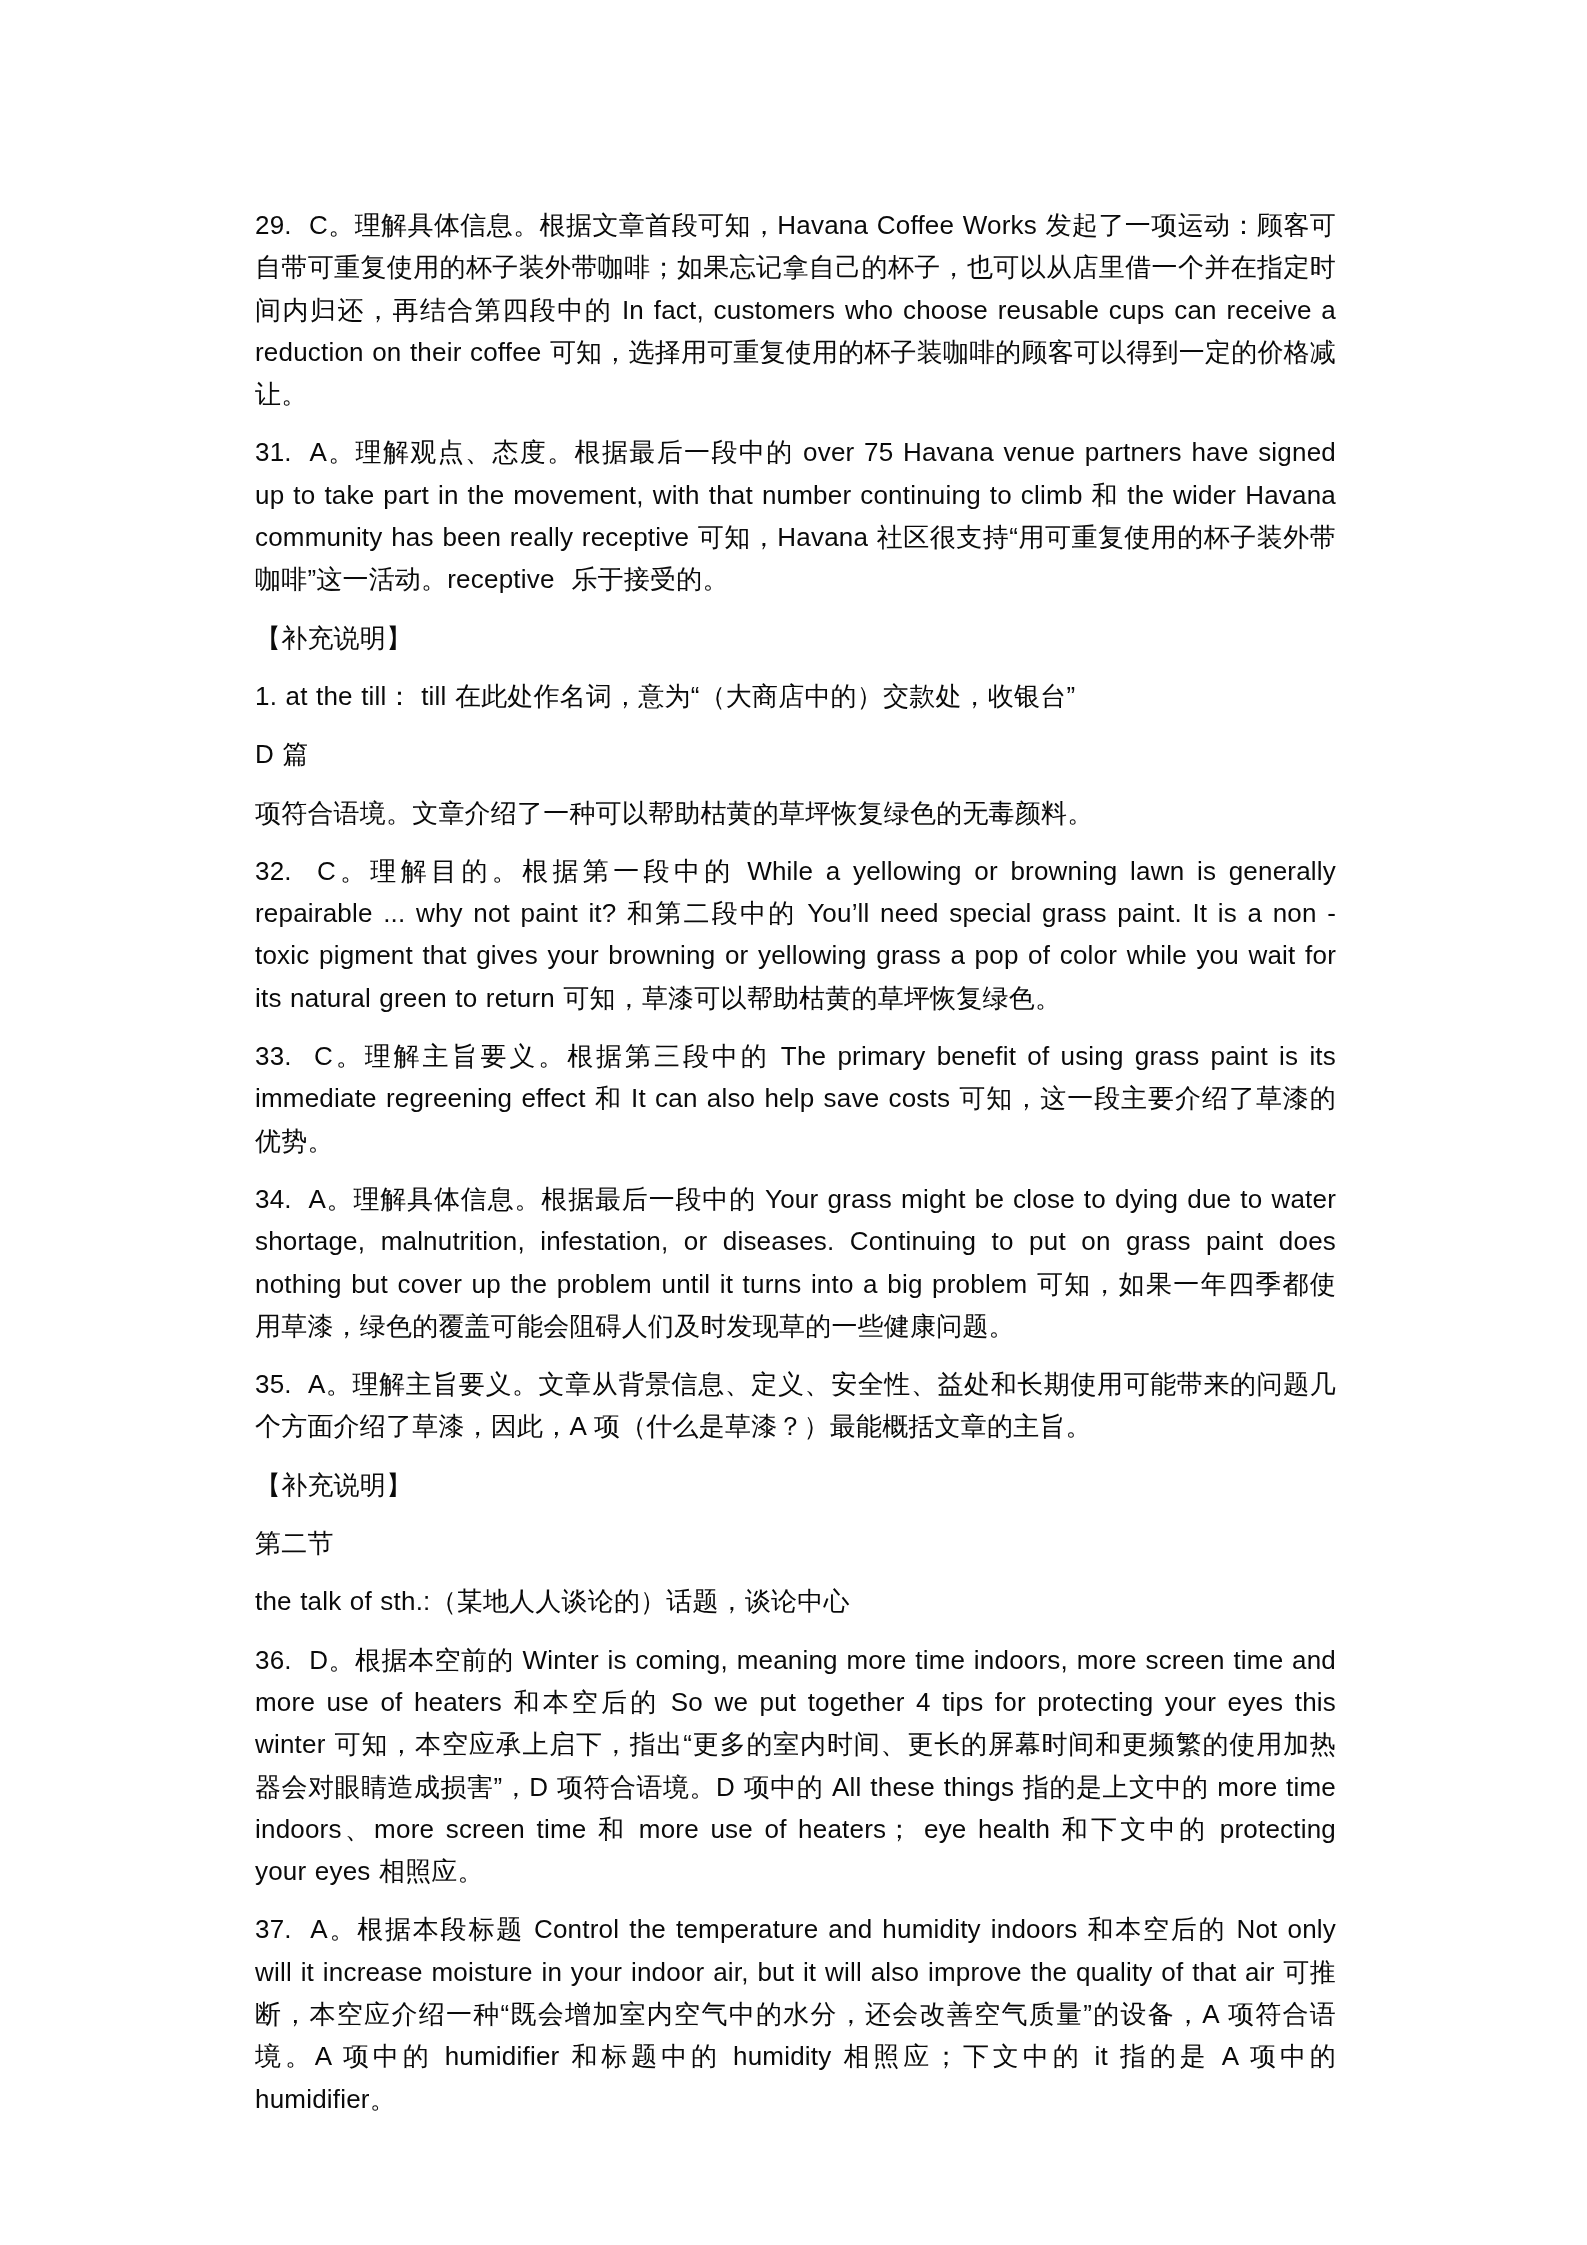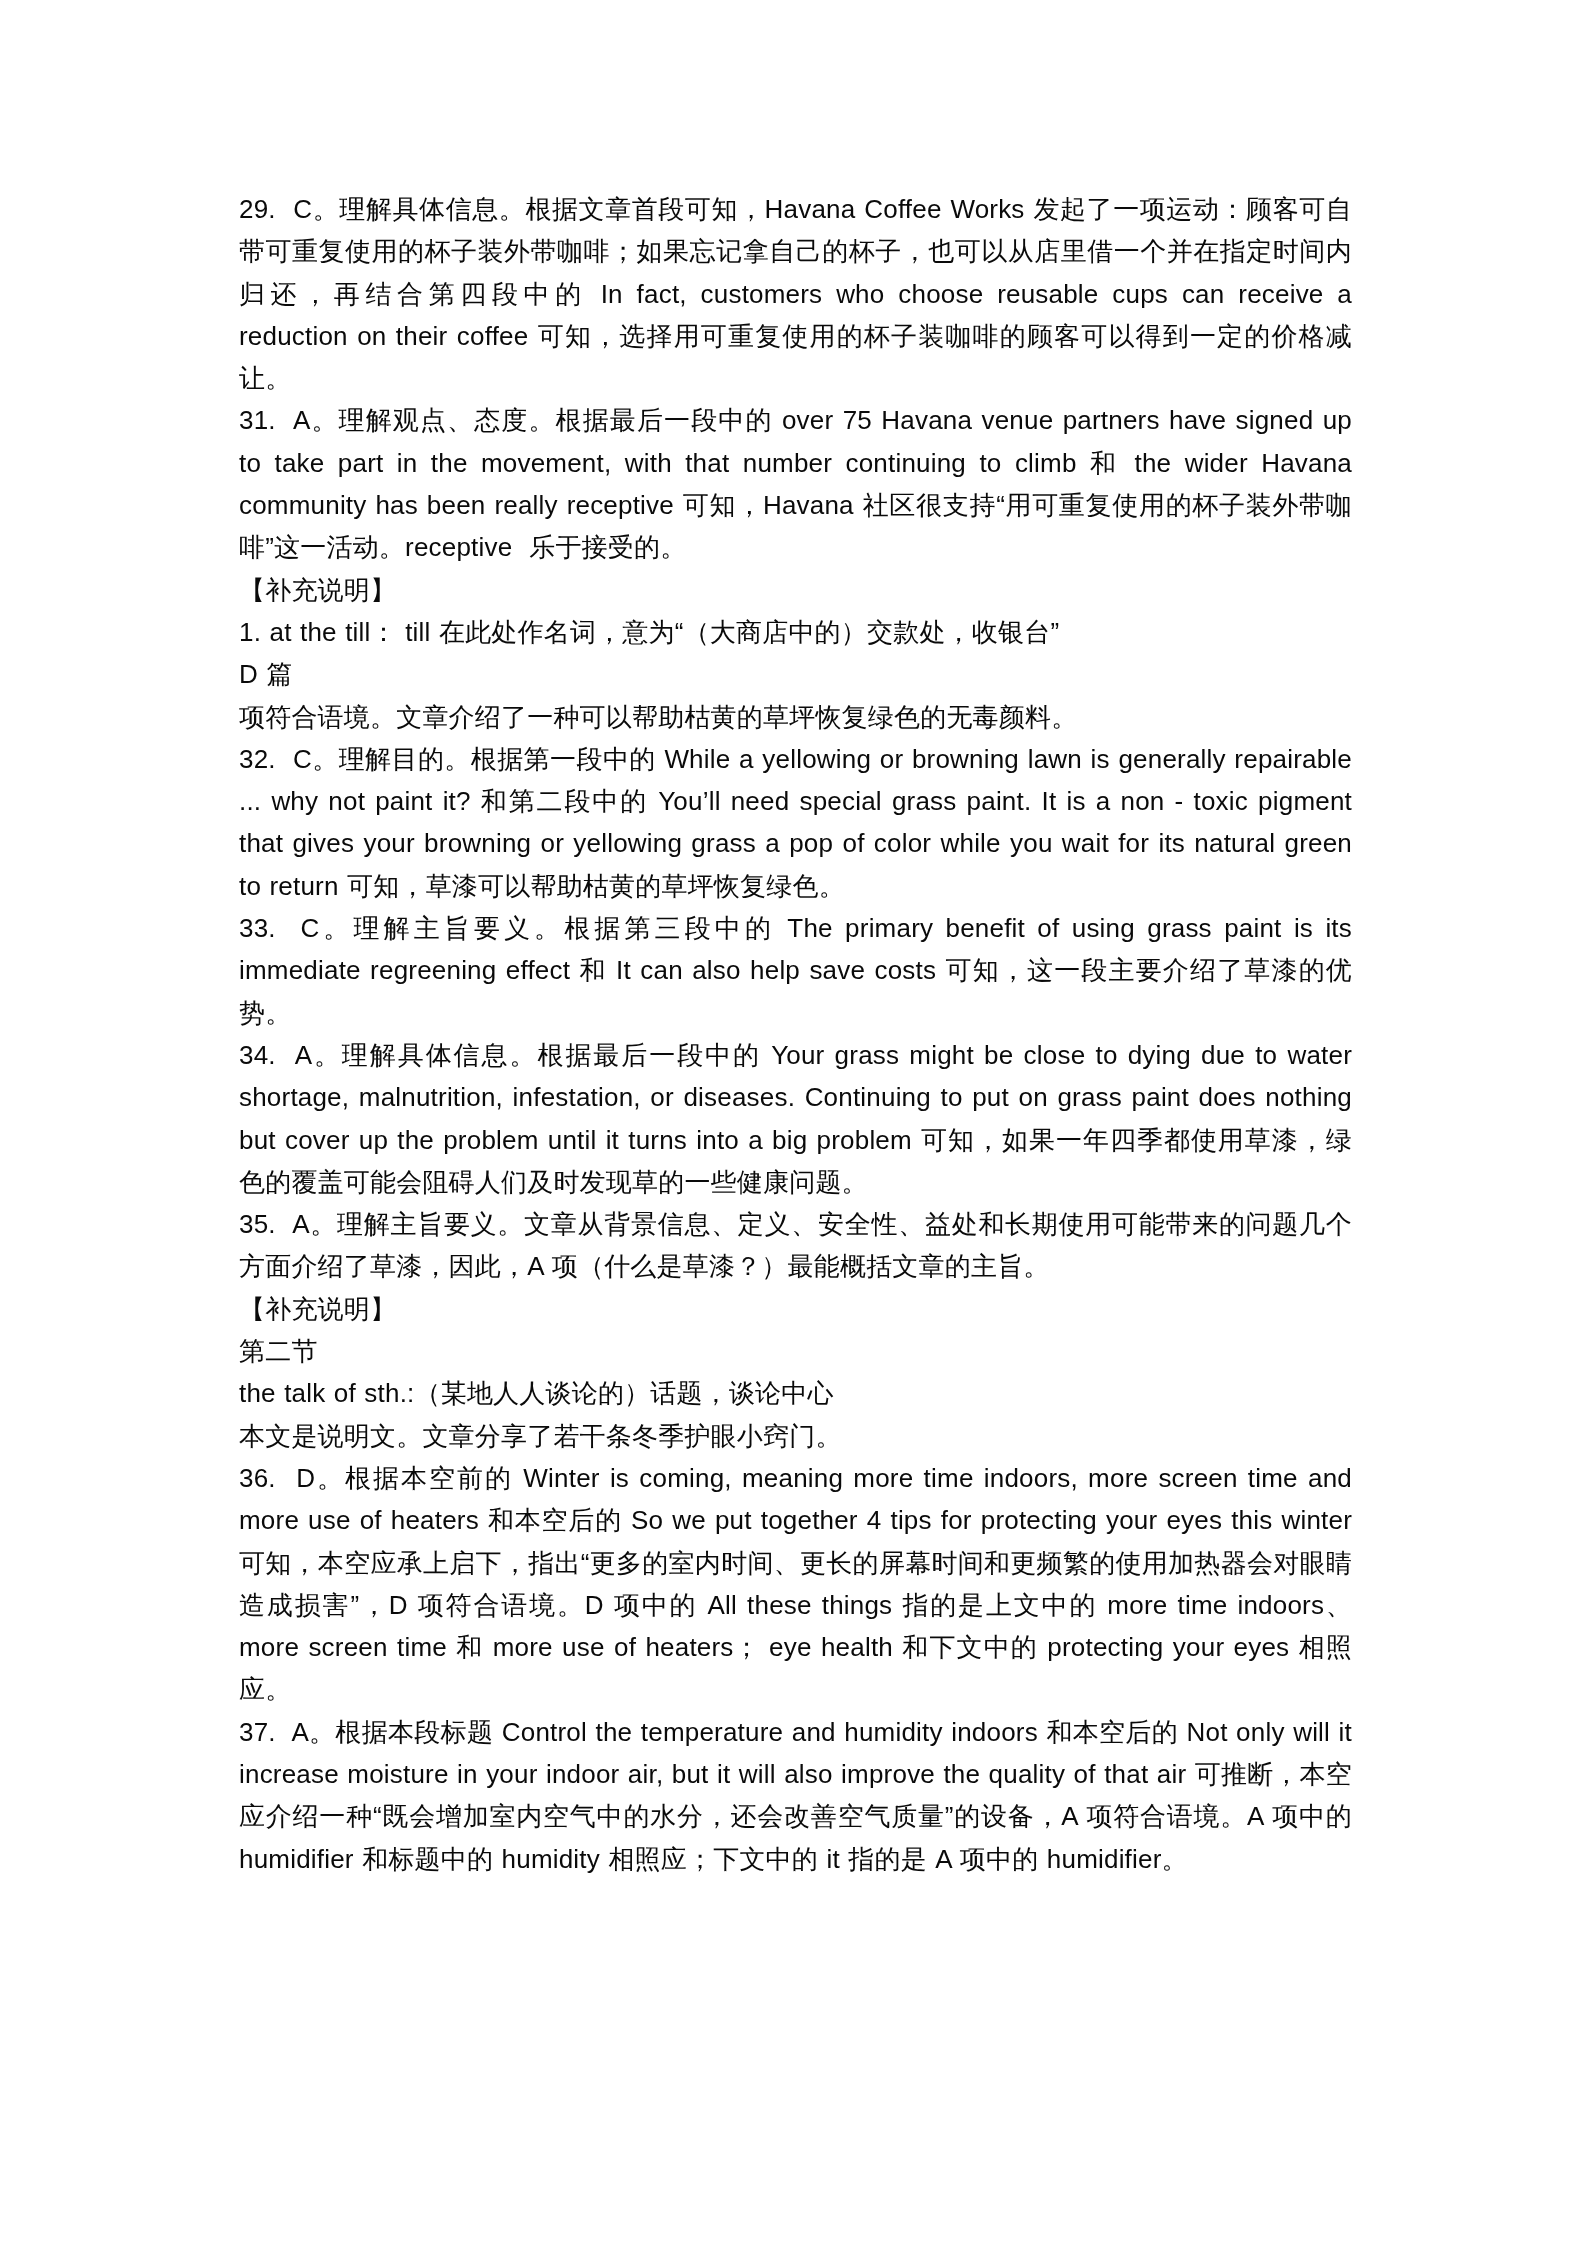--- a/index.html
+++ b/index.html
@@ -16,21 +16,21 @@
     font-family: "Liberation Sans", "DejaVu Sans", sans-serif;
     color: #0a0a0a;
   }
   .content {
     position: absolute;
     left: 239px;
     top: 188px;
     width: 1113px;
   }
   .content p {
-    margin: 0;
+    margin: 16px;
     padding: 0;
     font-size: 26px;
     line-height: 42.3px;
     text-align: justify;
     letter-spacing: 0.2px;
     word-spacing: 1px;
     font-weight: 400;
     -webkit-font-smoothing: antialiased;
   }
 </style>
@@ -45,17 +45,16 @@
     <p>1. at the till：&nbsp;till 在此处作名词，意为“（大商店中的）交款处，收银台”</p>
     <p>D 篇</p>
     <p>项符合语境。文章介绍了一种可以帮助枯黄的草坪恢复绿色的无毒颜料。</p>
     <p>32.&nbsp; C。理解目的。根据第一段中的 While a yellowing or browning lawn is generally repairable ... why not paint it? 和第二段中的 You’ll need special grass paint. It is a non - toxic pigment that gives your browning or yellowing grass a pop of color while you wait for its natural green to return 可知，草漆可以帮助枯黄的草坪恢复绿色。</p>
     <p>33.&nbsp; C。理解主旨要义。根据第三段中的 The primary benefit of using grass paint is its immediate regreening effect 和 It can also help save costs 可知，这一段主要介绍了草漆的优势。</p>
     <p>34.&nbsp; A。理解具体信息。根据最后一段中的 Your grass might be close to dying due to water shortage, malnutrition, infestation, or diseases. Continuing to put on grass paint does nothing but cover up the problem until it turns into a big problem 可知，如果一年四季都使用草漆，绿色的覆盖可能会阻碍人们及时发现草的一些健康问题。</p>
     <p>35.&nbsp; A。理解主旨要义。文章从背景信息、定义、安全性、益处和长期使用可能带来的问题几个方面介绍了草漆，因此，A 项（什么是草漆？）最能概括文章的主旨。</p>
     <p>【补充说明】</p>
     <p>第二节</p>
     <p>the talk of sth.:（某地人人谈论的）话题，谈论中心</p>
-    <p>本文是说明文。文章分享了若干条冬季护眼小窍门。</p>
     <p>36.&nbsp; D。根据本空前的 Winter is coming, meaning more time indoors, more screen time and more use of heaters 和本空后的 So we put together 4 tips for protecting your eyes this winter 可知，本空应承上启下，指出“更多的室内时间、更长的屏幕时间和更频繁的使用加热器会对眼睛造成损害”，D 项符合语境。D 项中的 All these things 指的是上文中的 more time indoors、more screen time 和 more use of heaters；&nbsp;eye health 和下文中的 protecting your eyes 相照应。</p>
     <p>37.&nbsp; A。根据本段标题 Control the temperature and humidity indoors 和本空后的 Not only will it increase moisture in your indoor air, but it will also improve the quality of that air 可推断，本空应介绍一种“既会增加室内空气中的水分，还会改善空气质量”的设备，A 项符合语境。A 项中的 humidifier 和标题中的 humidity 相照应；下文中的 it 指的是 A 项中的 humidifier。</p>
   </div>
 </div>
 
 </body></html>

